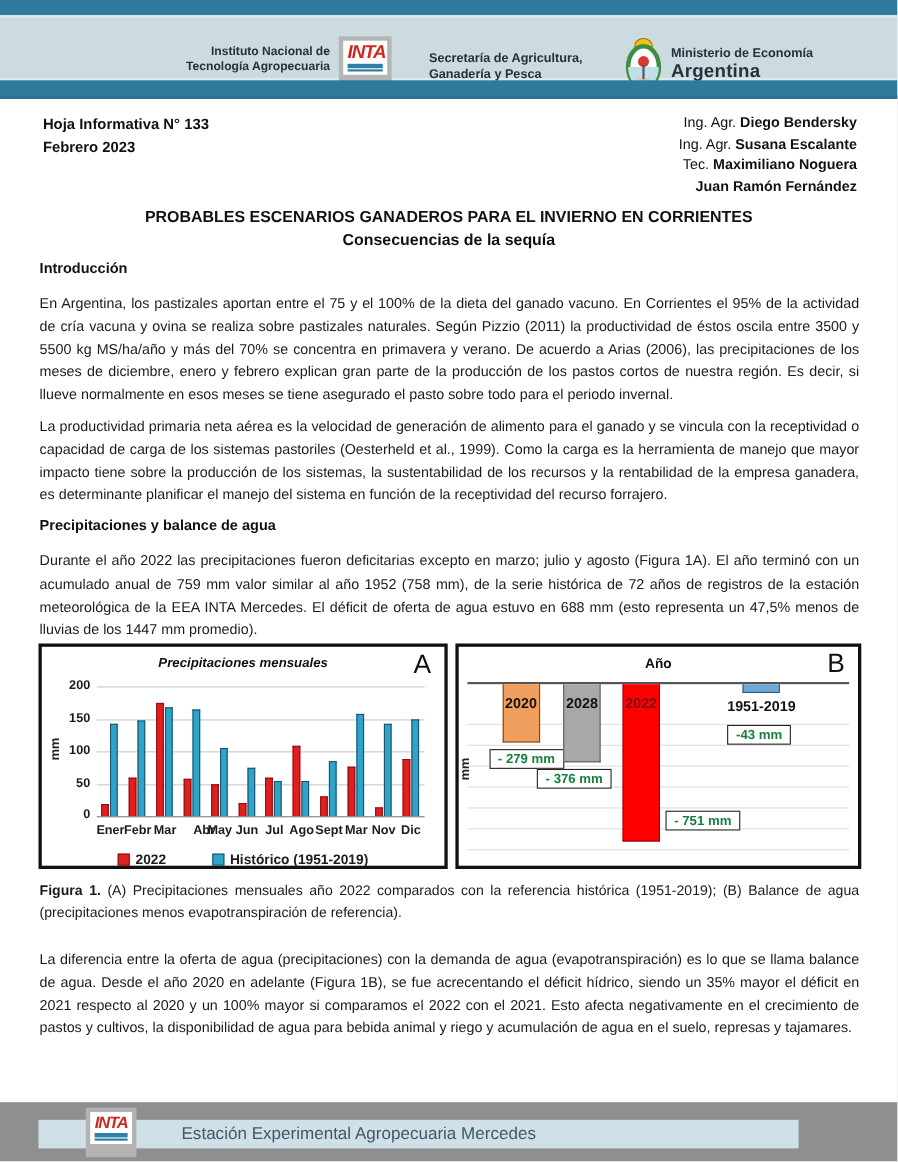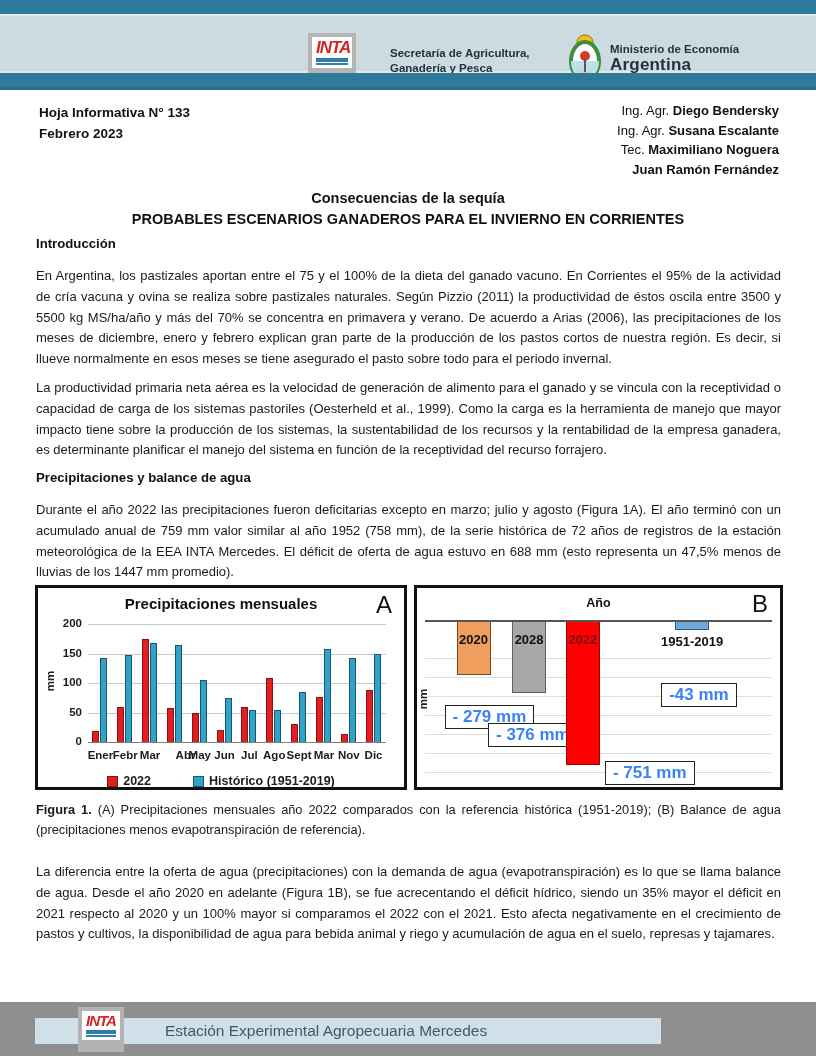--- a/index.html
+++ b/index.html
@@ -55,36 +55,40 @@
   .panel-letter { position:absolute; color:#111; font-size:24px; }
   .ylab { position:absolute; transform:rotate(-90deg); transform-origin:center; font-size:11.5px; color:#222; font-weight:600; }
   .gridline { position:absolute; height:1px; background:#c9c9c9; }
   .tick { position:absolute; font-size:11.5px; font-weight:600; color:#1c1c1c; text-align:right; }
   .bar { position:absolute; }
   .xlab { position:absolute; font-size:11.5px; font-weight:600; color:#1c1c1c; text-align:center; }
   .legend { position:absolute; display:flex; justify-content:center; gap:42px; width:100%; font-size:12.5px; font-weight:600; color:#1c1c1c; }
   .legend .item { display:flex; align-items:center; gap:5px; }
   .sw { width:11px; height:11px; display:inline-block; border:1px solid #333; }
   .axisline { position:absolute; background:#555; }
-  .vbox { position:absolute; background:#fff; border:1.5px solid #222; padding:1px 7px; font-size:17px; font-weight:600; color:#3b82f6; white-space:nowrap;margin-top:24px; }
+  .vbox { position:absolute; background:#fff; border:1.5px solid #222; padding:1px 7px; font-size:12px; font-weight:600; color:#15803d; white-space:nowrap; }
   .catlab { position:absolute; font-size:13px; font-weight:bold; text-align:center; }
 
   
   .footer { position:absolute; left:0; bottom:0; width:816px; height:54px; background:#8f8f8f; }
-  .footer-strip { position:absolute; left:35px; top:16px; width:626px; height:26px; background:#cfe0e8; }
+  .footer-strip { position:absolute; left:35px; top:16px; width:691px; height:26px; background:#cfe0e8; }
   .footer-text { position:absolute; left:130px; top:4px; font-size:15.5px; color:#3d5a6b; }
   .ftr-inta { left:78px; top:5px; width:46px; height:45px; background:#b3b3b3; }
 </style>
 </head>
 <body>
 
 <div class="page">
 
   <div class="topbar1"></div>
   <div class="logo-band">
+    <div class="org-name">
+      <div>Instituto Nacional de</div>
+      <div>Tecnología Agropecuaria</div>
+    </div>
     <div class="inta-logo hdr-inta">
       <div class="inner">
         <div class="inta-word">INTA</div>
         <div class="inta-bar1"></div>
         <div class="inta-bar2"></div>
       </div>
     </div>
     <div class="secretaria">
       <div>Secretaría de Agricultura,</div>
       <div>Ganadería y Pesca</div>
@@ -111,33 +115,33 @@
     <div class="date">Febrero 2023</div>
   </div>
   <div class="authors">
       <div class="author-line"><span>Ing. Agr. </span><span class="b">Diego Bendersky</span></div>
       <div class="author-line"><span>Ing. Agr. </span><span class="b">Susana Escalante</span></div>
       <div class="author-line"><span>Tec. </span><span class="b">Maximiliano Noguera</span></div>
       <div class="author-line"><span></span><span class="b">Juan Ramón Fernández</span></div>
     </div>
 
   <div class="doc-title">
+    <div>PROBABLES ESCENARIOS GANADEROS PARA EL INVIERNO EN CORRIENTES</div>
     <div>Consecuencias de la sequía</div>
-    <div>PROBABLES ESCENARIOS GANADEROS PARA EL INVIERNO EN CORRIENTES</div>
   </div>
 
   <div class="h-intro">Introducción</div>
   <div class="para p1">En Argentina, los pastizales aportan entre el 75 y el 100% de la dieta del ganado vacuno. En Corrientes el 95% de la actividad de cría vacuna y ovina se realiza sobre pastizales naturales. Según Pizzio (2011) la productividad de éstos oscila entre 3500 y 5500 kg MS/ha/año y más del 70% se concentra en primavera y verano. De acuerdo a Arias (2006), las precipitaciones de los meses de diciembre, enero y febrero explican gran parte de la producción de los pastos cortos de nuestra región. Es decir, si llueve normalmente en esos meses se tiene asegurado el pasto sobre todo para el periodo invernal.</div>
   <div class="para p2">La productividad primaria neta aérea es la velocidad de generación de alimento para el ganado y se vincula con la receptividad o capacidad de carga de los sistemas pastoriles (Oesterheld et al., 1999). Como la carga es la herramienta de manejo que mayor impacto tiene sobre la producción de los sistemas, la sustentabilidad de los recursos y la rentabilidad de la empresa ganadera, es determinante planificar el manejo del sistema en función de la receptividad del recurso forrajero.</div>
   <div class="h-precip">Precipitaciones y balance de agua</div>
   <div class="para p3">Durante el año 2022 las precipitaciones fueron deficitarias excepto en marzo; julio y agosto (Figura 1A). El año terminó con un acumulado anual de 759 mm valor similar al año 1952 (758 mm), de la serie histórica de 72 años de registros de la estación meteorológica de la EEA INTA Mercedes. El déficit de oferta de agua estuvo en 688 mm (esto representa un 47,5% menos de lluvias de los 1447 mm promedio).</div>
 
   <div class="figure-row">
     <div class="chartbox a" id="chartA">
-        <div class="c-title" style="top: 7px; left: 0px; font-size: 15px;">Precipitaciones mensuales</div>
+        <div class="c-title" style="top: 7px; left: 0px; font-size: 12px; font-style: italic;">Precipitaciones mensuales</div>
         <div class="panel-letter" style="right: 12px; top: 3px;">A</div>
         <div class="ylab" style="left: 2px; top: 87px;">mm</div>
         <div class="gridline" style="left: 50px; width: 298px; top: 154px; background: rgb(128, 128, 128);"></div>
         <div class="tick" style="left: 16px; width: 28px; top: 147px;">0</div>
         <div class="gridline" style="left: 50px; width: 298px; top: 124.5px; background: rgb(201, 201, 201);"></div>
         <div class="tick" style="left: 16px; width: 28px; top: 117.5px;">50</div>
         <div class="gridline" style="left: 50px; width: 298px; top: 95px; background: rgb(201, 201, 201);"></div>
         <div class="tick" style="left: 16px; width: 28px; top: 88px;">100</div>
         <div class="gridline" style="left: 50px; width: 298px; top: 65.5px; background: rgb(201, 201, 201);"></div>
         <div class="tick" style="left: 16px; width: 28px; top: 58.5px;">150</div>

